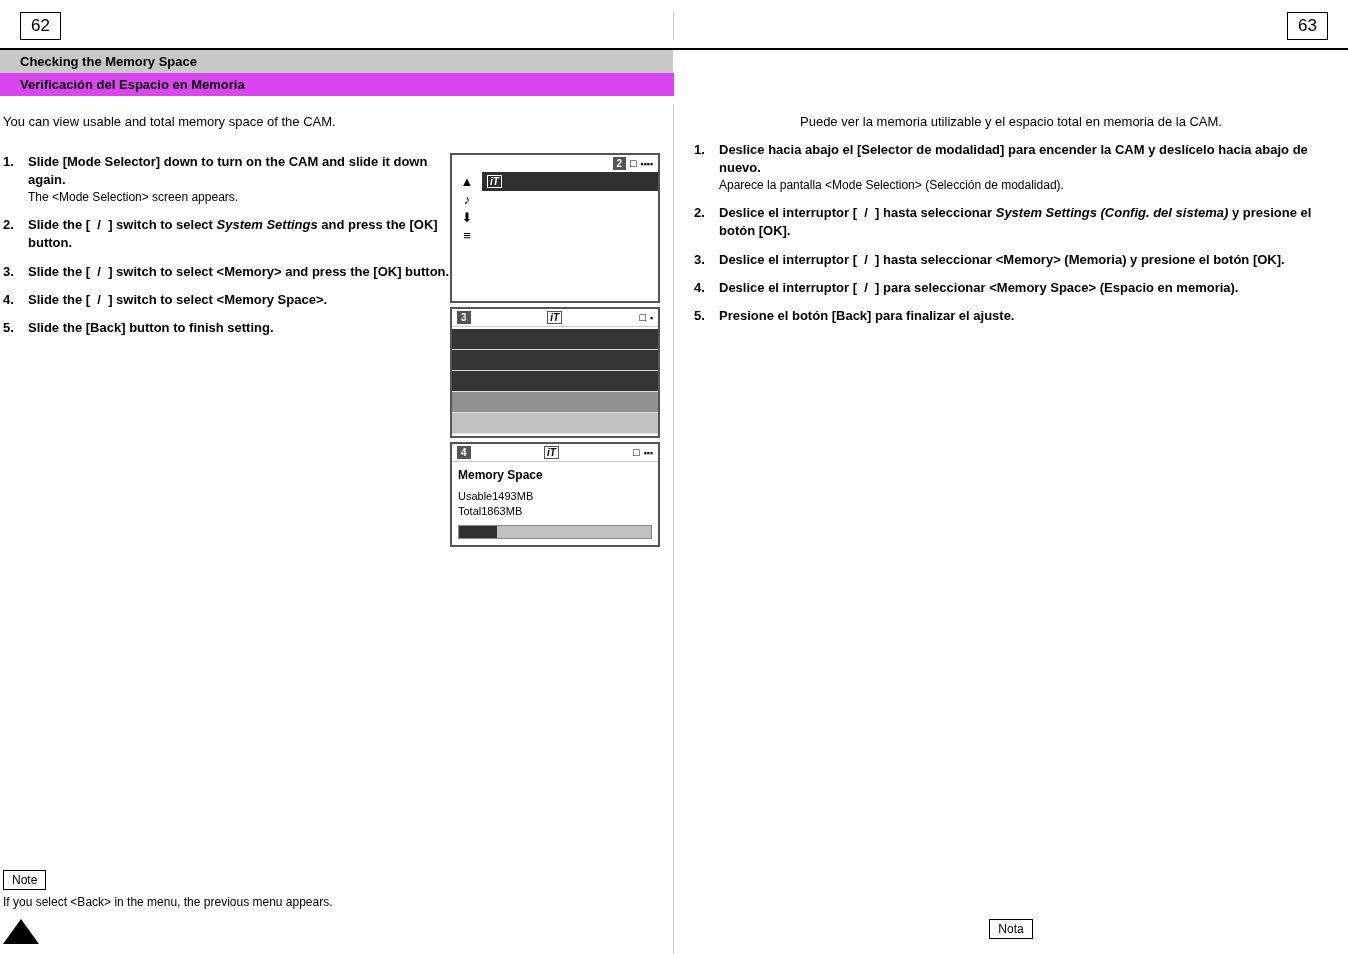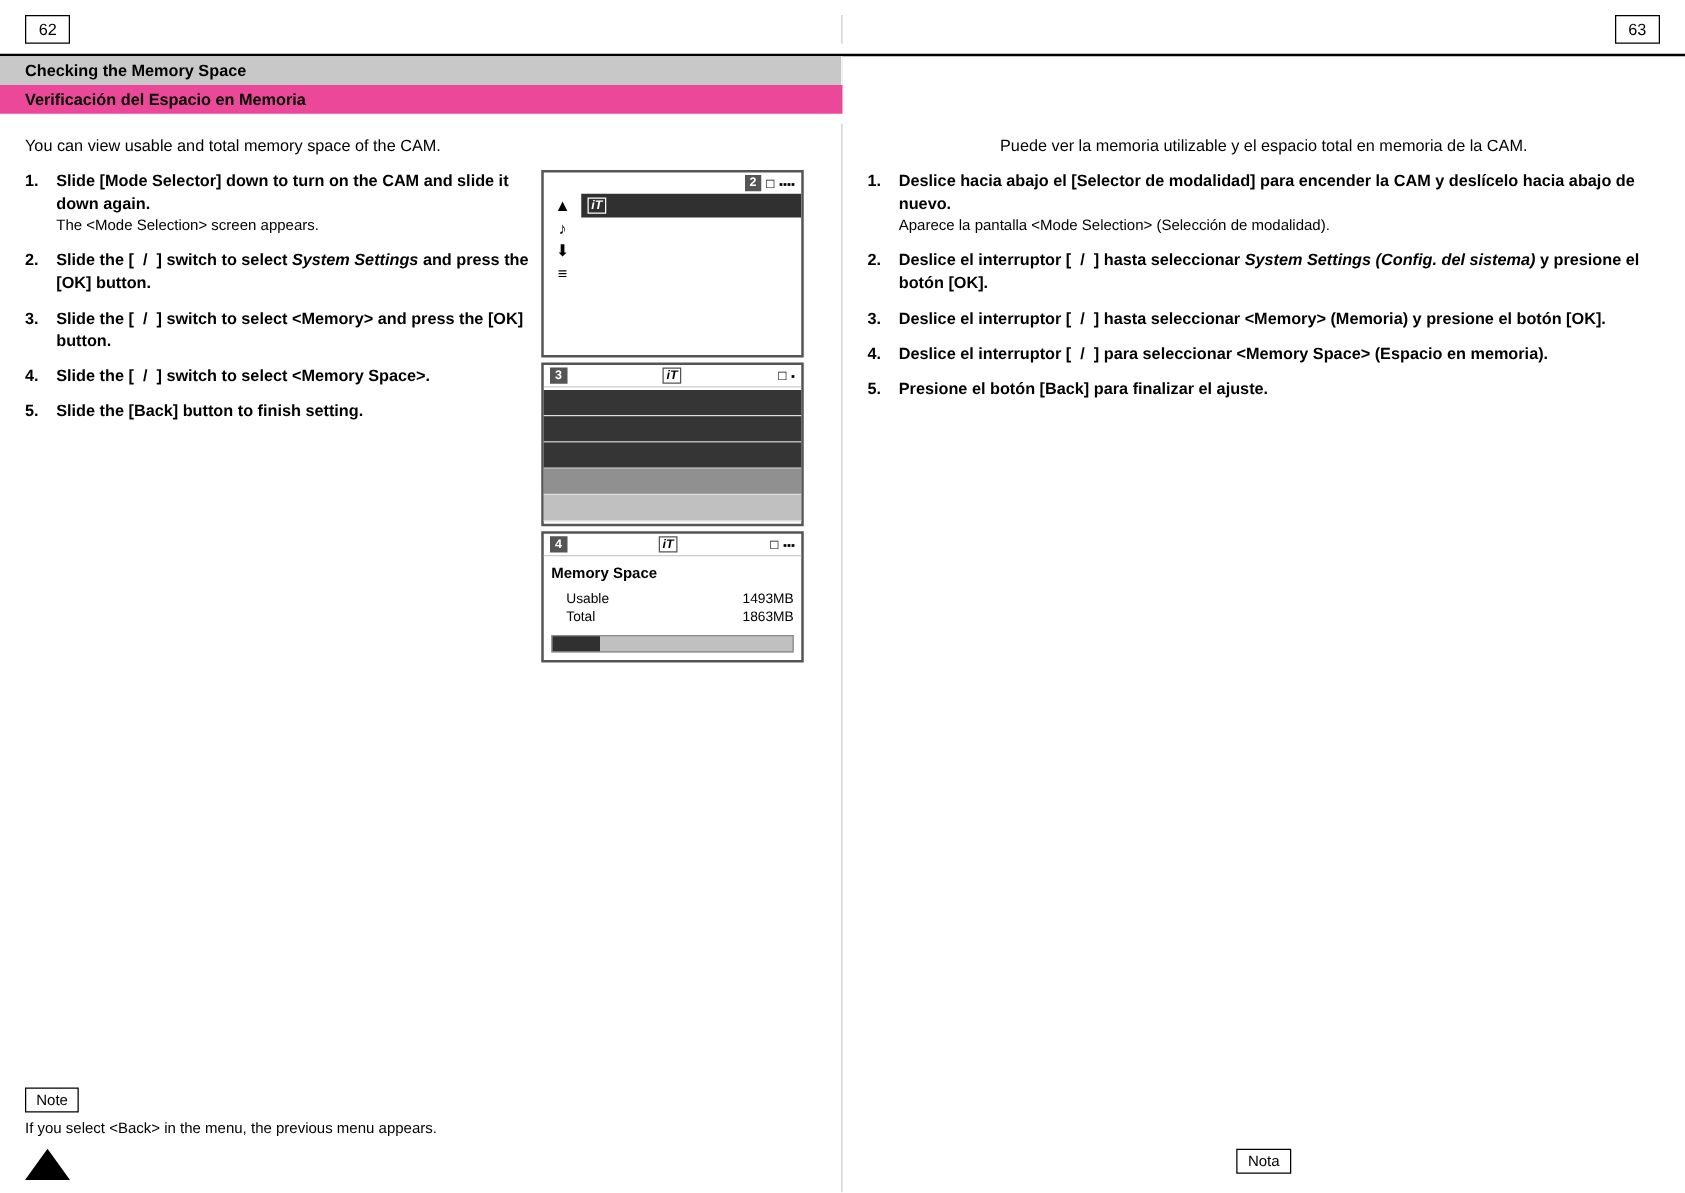--- a/index.html
+++ b/index.html
@@ -16,21 +16,21 @@
       display: flex;
       flex-direction: column;
       width: 100%;
       height: 954px;
       padding: 0;
     }
 
     .page-number-box {
       border: 1px solid #000;
       padding: 3px 10px;
-      font-size: 13px;
+      font-size: 17px;
       display: inline-block;
       text-align: center;
     }
 
     
     .section-title-bar {
       display: flex;
       width: 100%;
       margin-bottom: 8px;
       flex-direction: column;
@@ -40,40 +40,41 @@
       width: 50%;
       background: #c8c8c8;
       padding: 4px 20px;
       font-weight: bold;
       font-size: 13px;
       border-right: 1px solid #fff;
     }
 
     .section-title-right {
       width: 50%;
-      background: #ec4899;
+      background: #d946ef;
       padding: 4px 20px;
       font-weight: bold;
       font-size: 13px;
     }
 
     
     .main-content {
       display: flex;
       flex: 1;
       width: 100%;
     }
 
     
     .left-column {
       width: 50%;
-      padding: 10px 20px;
+      padding: 10px 3px;
       border-right: 1px solid #ccc;
       display: flex;
       flex-direction: column;
+      gap: 12px;
     }
 
     
     .right-column {
       width: 50%;
       padding: 10px 20px;
       display: flex;
       flex-direction: column;
       align-items: center;
     }
@@ -284,24 +285,23 @@
     }
 
     .screen4-label {
       font-size: 12px;
       font-weight: bold;
       margin-bottom: 8px;
     }
 
     .screen4-data-row {
       display: flex;
-      justify-content: space-between;
+      justify-content: flex-start;
       font-size: 11px;
       margin-bottom: 3px;
-      margin-left: 12px;
     }
 
     .screen4-bar-area {
       margin-top: 8px;
     }
 
     .screen4-bar-bg {
       height: 14px;
       background: #c0c0c0;
       position: relative;

